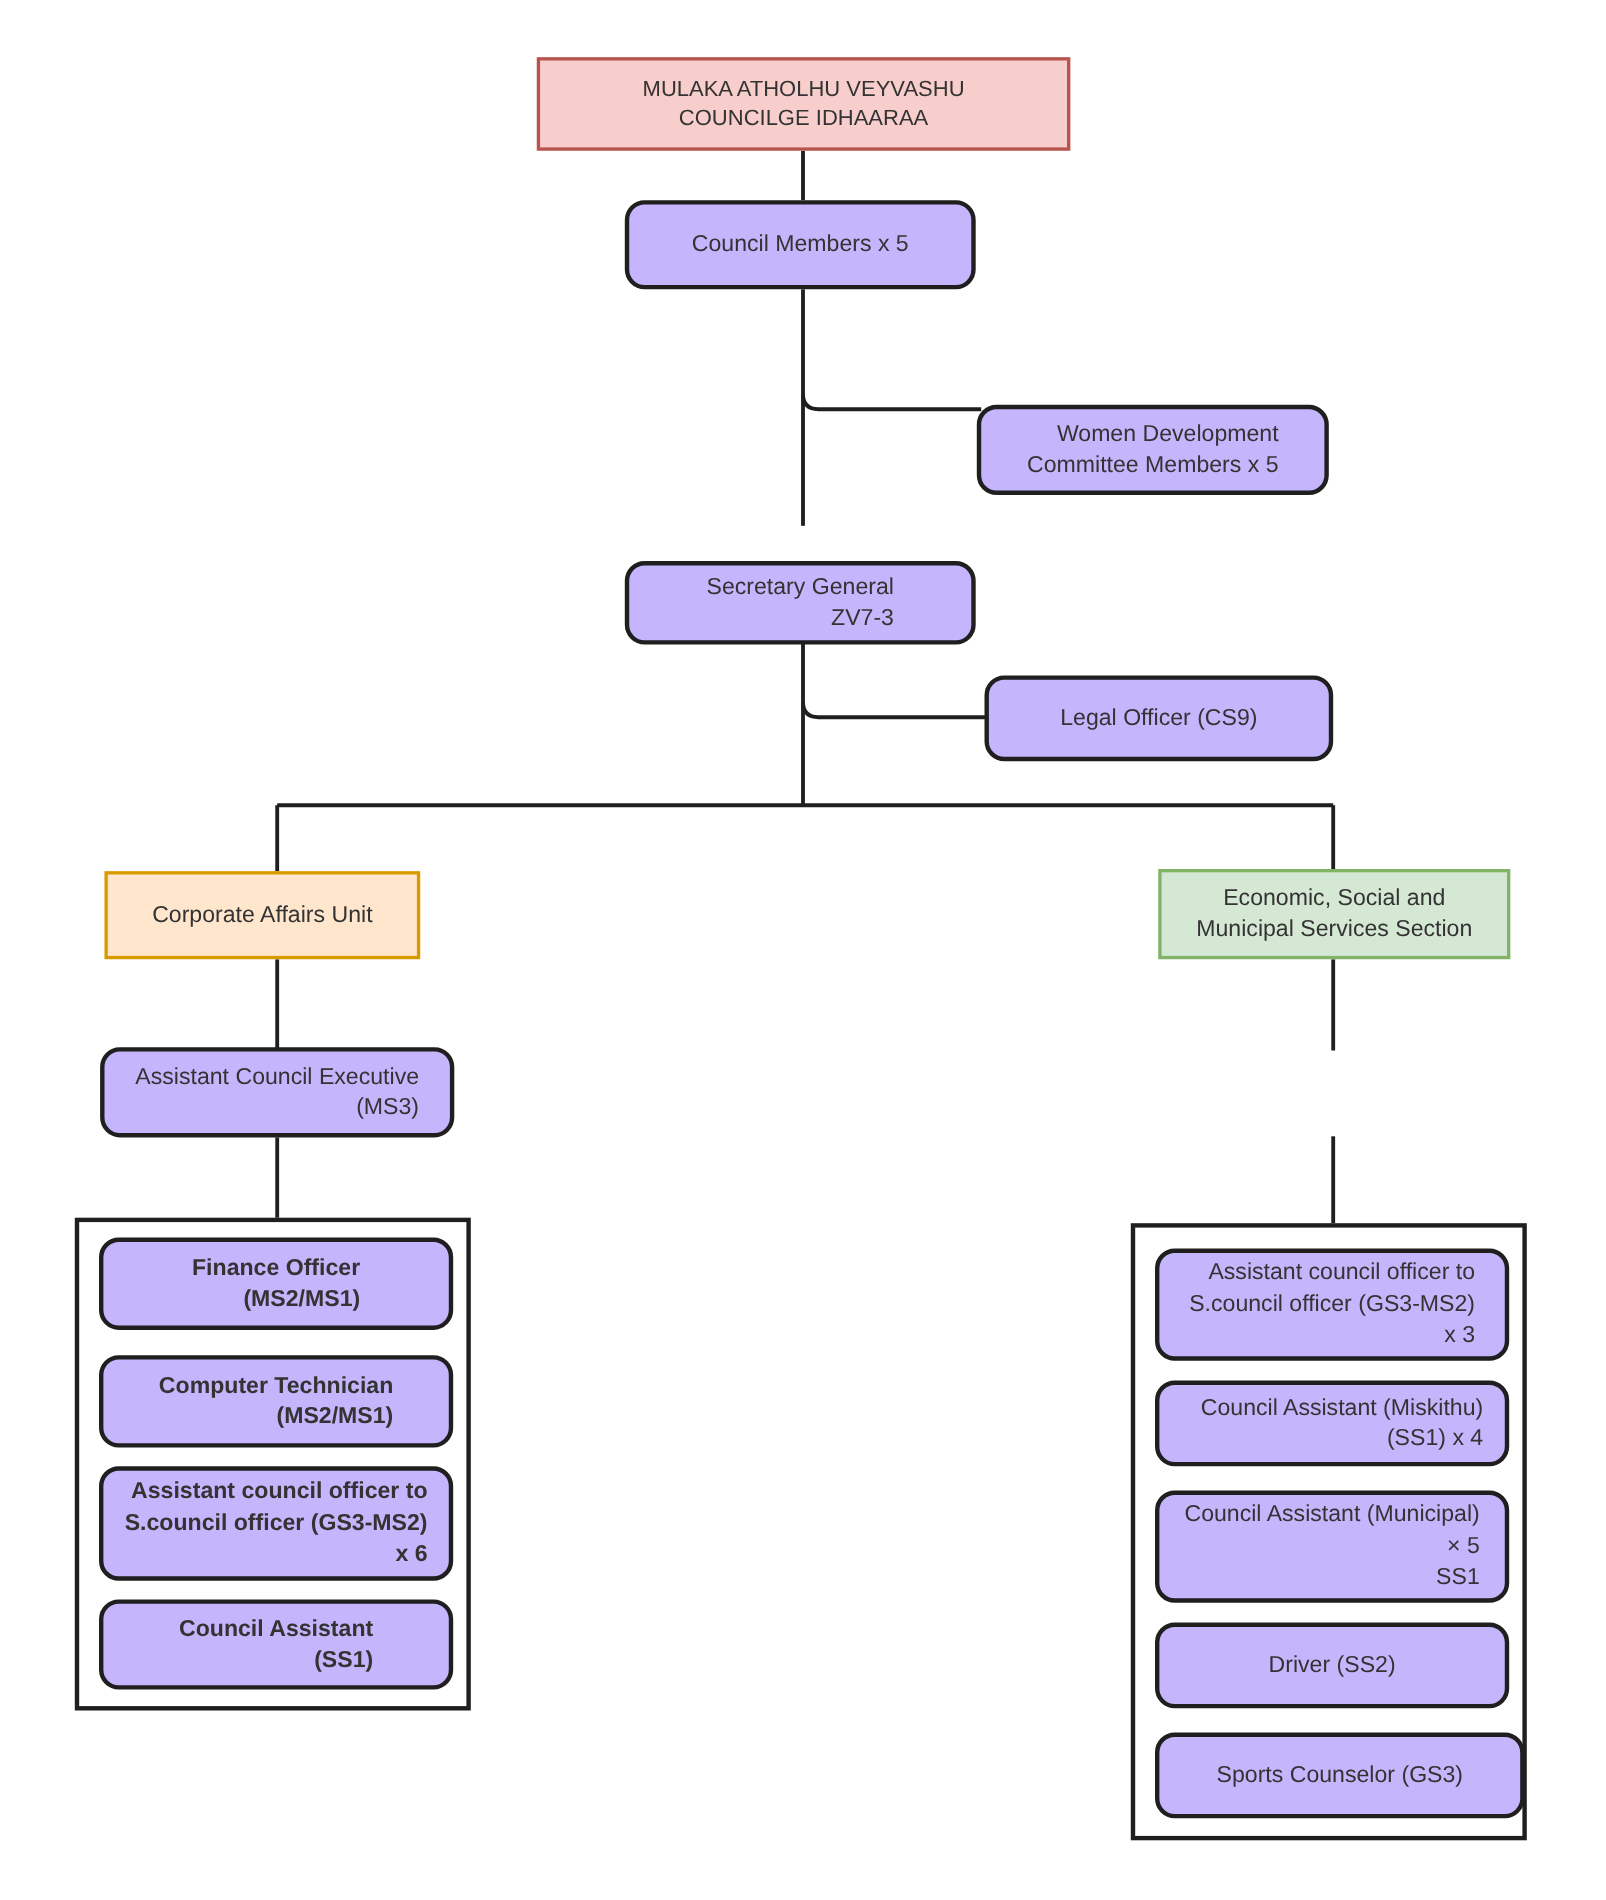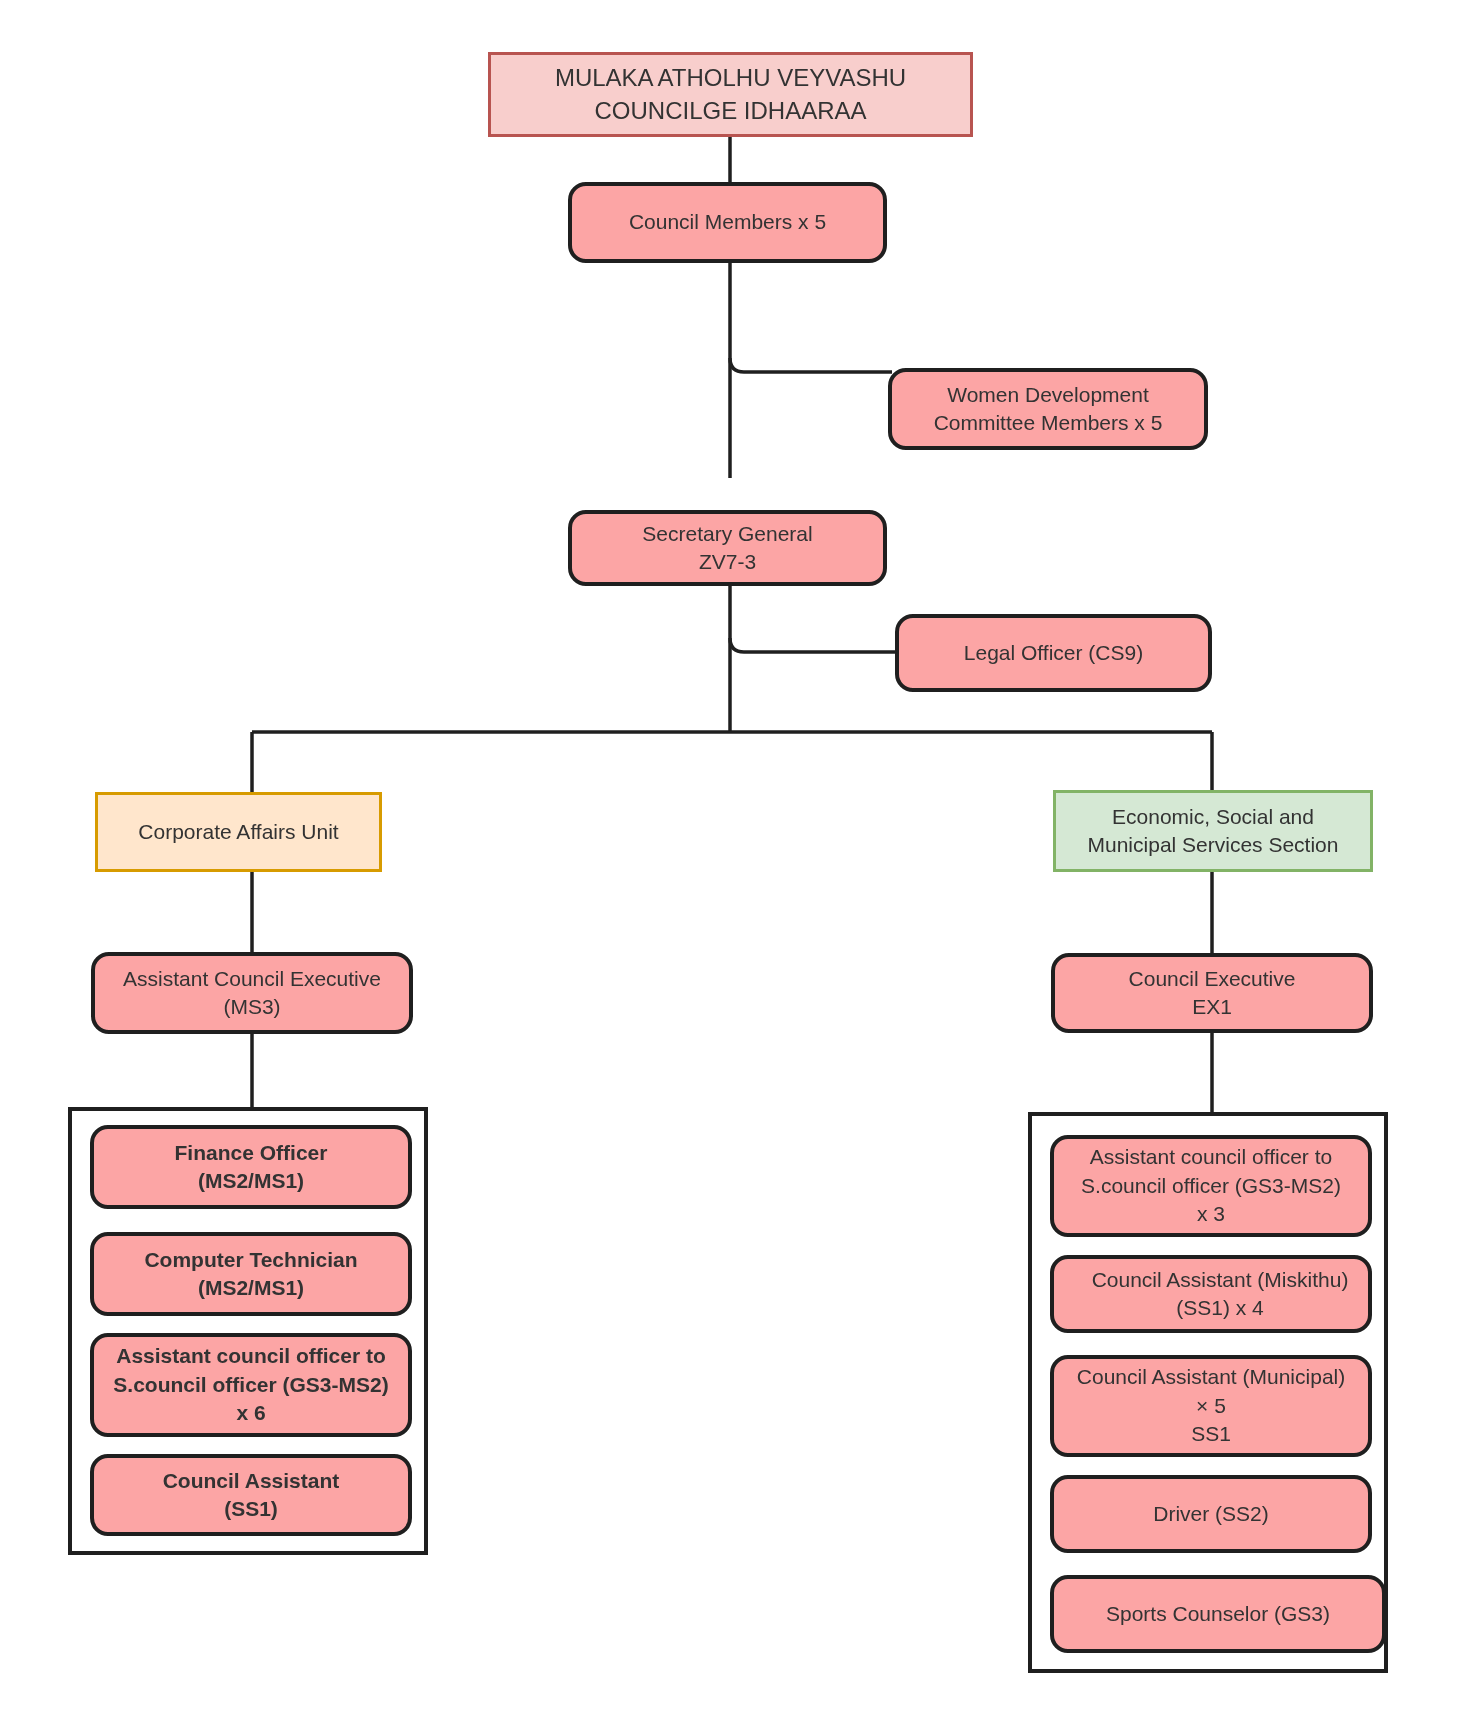--- a/index.html
+++ b/index.html
@@ -35,28 +35,29 @@
     align-items: center;
     justify-content: center;
     text-align: center;
     white-space: pre-line;
     font-size: 21px;
     line-height: 1.35;
     box-sizing: border-box;
     padding: 4px 10px;
   }
   .rounded {
-    background: #fca5a5;
+    background: #c4b5fd;
     border: 4px solid #1f1f1f;
     border-radius: 18px;
+    text-align: right;
   }
   .root-node {
     background: #f8cecc;
     border: 3px solid #b85450;
-    font-size: 24px;
+    font-size: 20px;
   }
   .unit-node {
     background: #ffe6cc;
     border: 3px solid #d79b00;
   }
   .section-node {
     background: #d5e8d4;
     border: 3px solid #82b366;
   }
   .group {
@@ -112,22 +113,20 @@
     <div class="node rounded" style="left:18px; top:222px; width:322px; height:104px;">Assistant council officer to
 S.council officer (GS3-MS2)
 x 6</div>
     <div class="node rounded" style="left:18px; top:343px; width:322px; height:82px;">Council Assistant
 (SS1)</div>
   </div>
 
   <div class="node section-node" style="left:1053px; top:790px; width:320px; height:82px;">Economic, Social and
 Municipal Services Section</div>
 
-  <div class="node rounded" style="left:1051px; top:953px; width:322px; height:80px;">Council Executive
-EX1</div>
 
   <div class="group" style="left:1028px; top:1112px; width:360px; height:561px;">
     <div class="node rounded" style="left:18px; top:19px; width:322px; height:102px;">Assistant council officer to
 S.council officer (GS3-MS2)
 x 3</div>
     <div class="node rounded" style="left:18px; top:139px; width:322px; height:78px;padding-left:28px;">Council Assistant (Miskithu)
 (SS1) x 4</div>
     <div class="node rounded" style="left:18px; top:239px; width:322px; height:102px;">Council Assistant (Municipal)
 × 5
 SS1</div>

